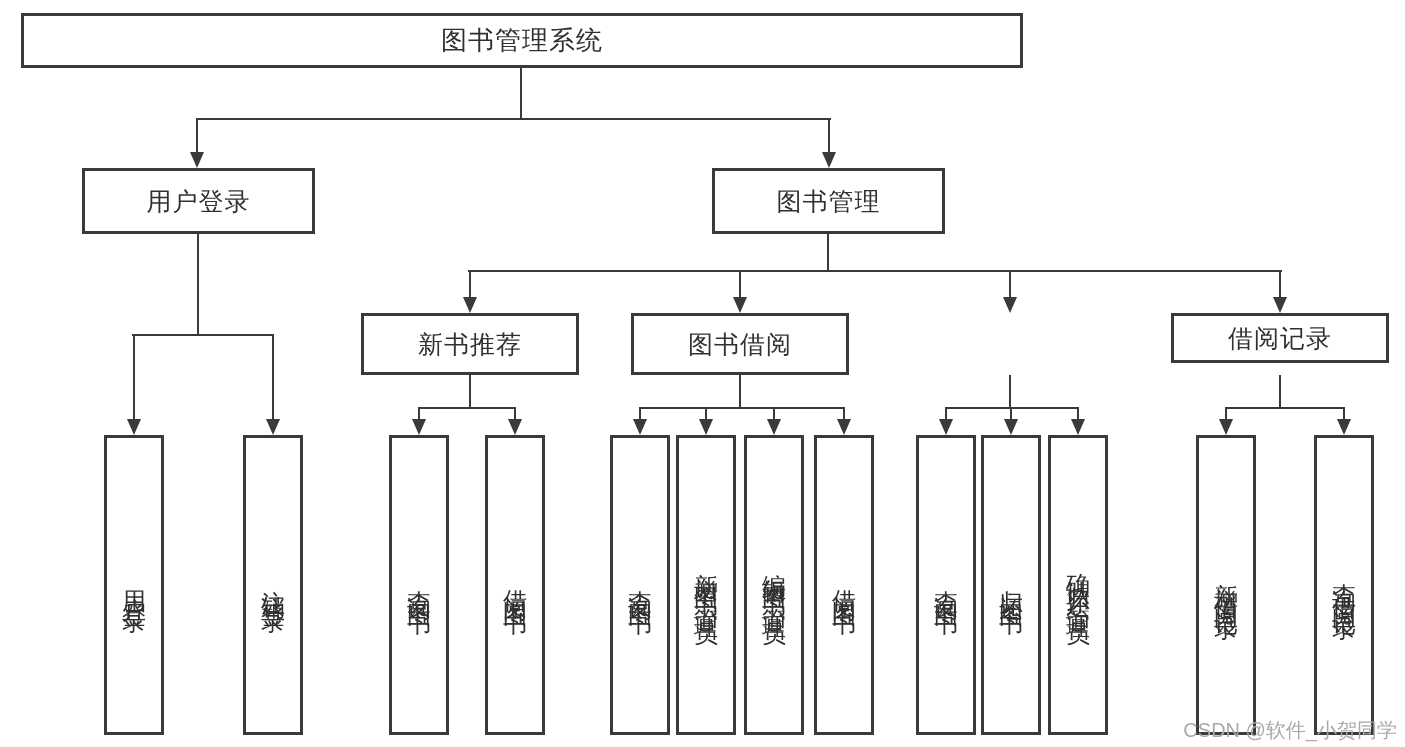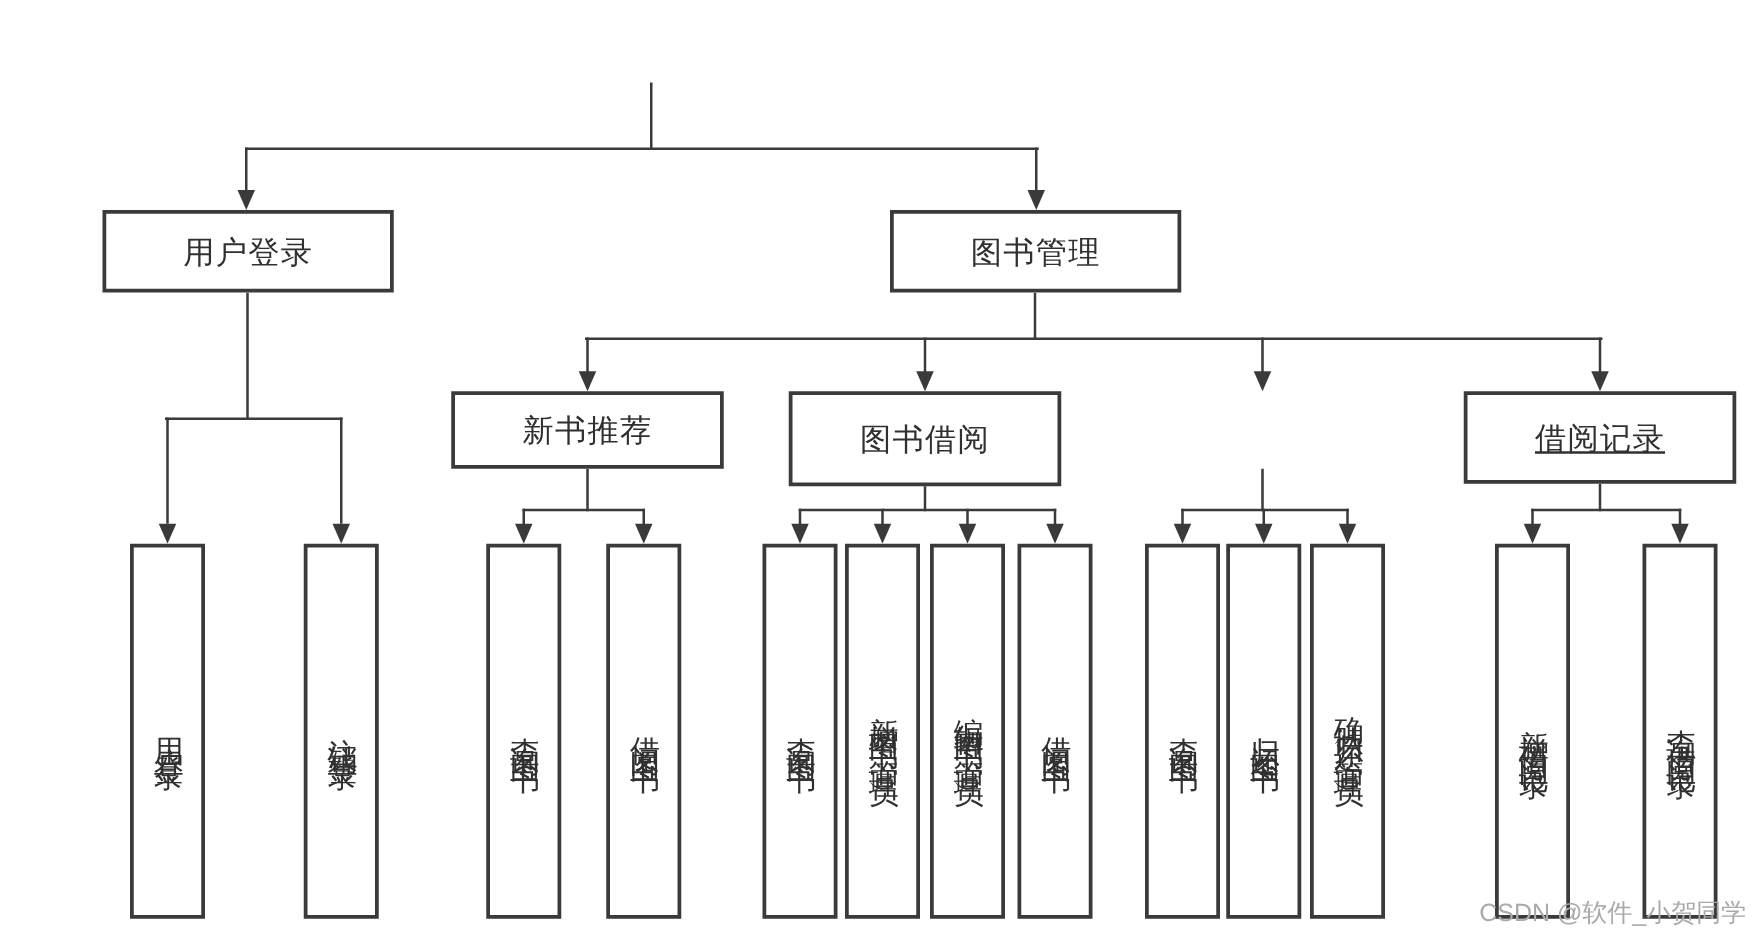--- a/index.html
+++ b/index.html
@@ -90,39 +90,42 @@
   <div class="vline" style="left:1077px; top:407px; height:13px;"></div>
   <div class="arrow" style="left:1071px; top:419px;"></div>
 
   <div class="vline" style="left:1279px; top:375px; height:34px;"></div>
   <div class="hline" style="left:1225px; top:407px; width:120px;"></div>
   <div class="vline" style="left:1225px; top:407px; height:13px;"></div>
   <div class="arrow" style="left:1219px; top:419px;"></div>
   <div class="vline" style="left:1343px; top:407px; height:13px;"></div>
   <div class="arrow" style="left:1337px; top:419px;"></div>
 
+  <div class="box hbox" style="left:21px; top:13px; width:1002px; height:55px; font-size:26px;">
+    <span>图书管理系统</span>
+  </div>
 
   <div class="box hbox" style="left:82px; top:168px; width:233px; height:66px;">
     <span>用户登录</span>
   </div>
 
   <div class="box hbox" style="left:712px; top:168px; width:233px; height:66px;">
     <span>图书管理</span>
   </div>
 
   <div class="box hbox" style="left:361px; top:313px; width:218px; height:62px;">
     <span>新书推荐</span>
   </div>
 
-  <div class="box hbox" style="left:631px; top:313px; width:218px; height:76px;">
+  <div class="box hbox" style="left:631px; top:313px; width:218px; height:62px;">
     <span>图书借阅</span>
   </div>
 
 
-  <div class="box hbox" style="left:1171px; top:313px; width:218px; height:74px;text-decoration:underline;">
+  <div class="box hbox" style="left:1171px; top:313px; width:218px; height:50px;">
     <span>借阅记录</span>
   </div>
 
   <div class="box vbox" style="left:104px; top:435px; width:60px; height:300px;">
     <span class="vtext">用户登录</span>
   </div>
   <div class="box vbox" style="left:243px; top:435px; width:60px; height:300px;">
     <span class="vtext">注销登录</span>
   </div>
 

